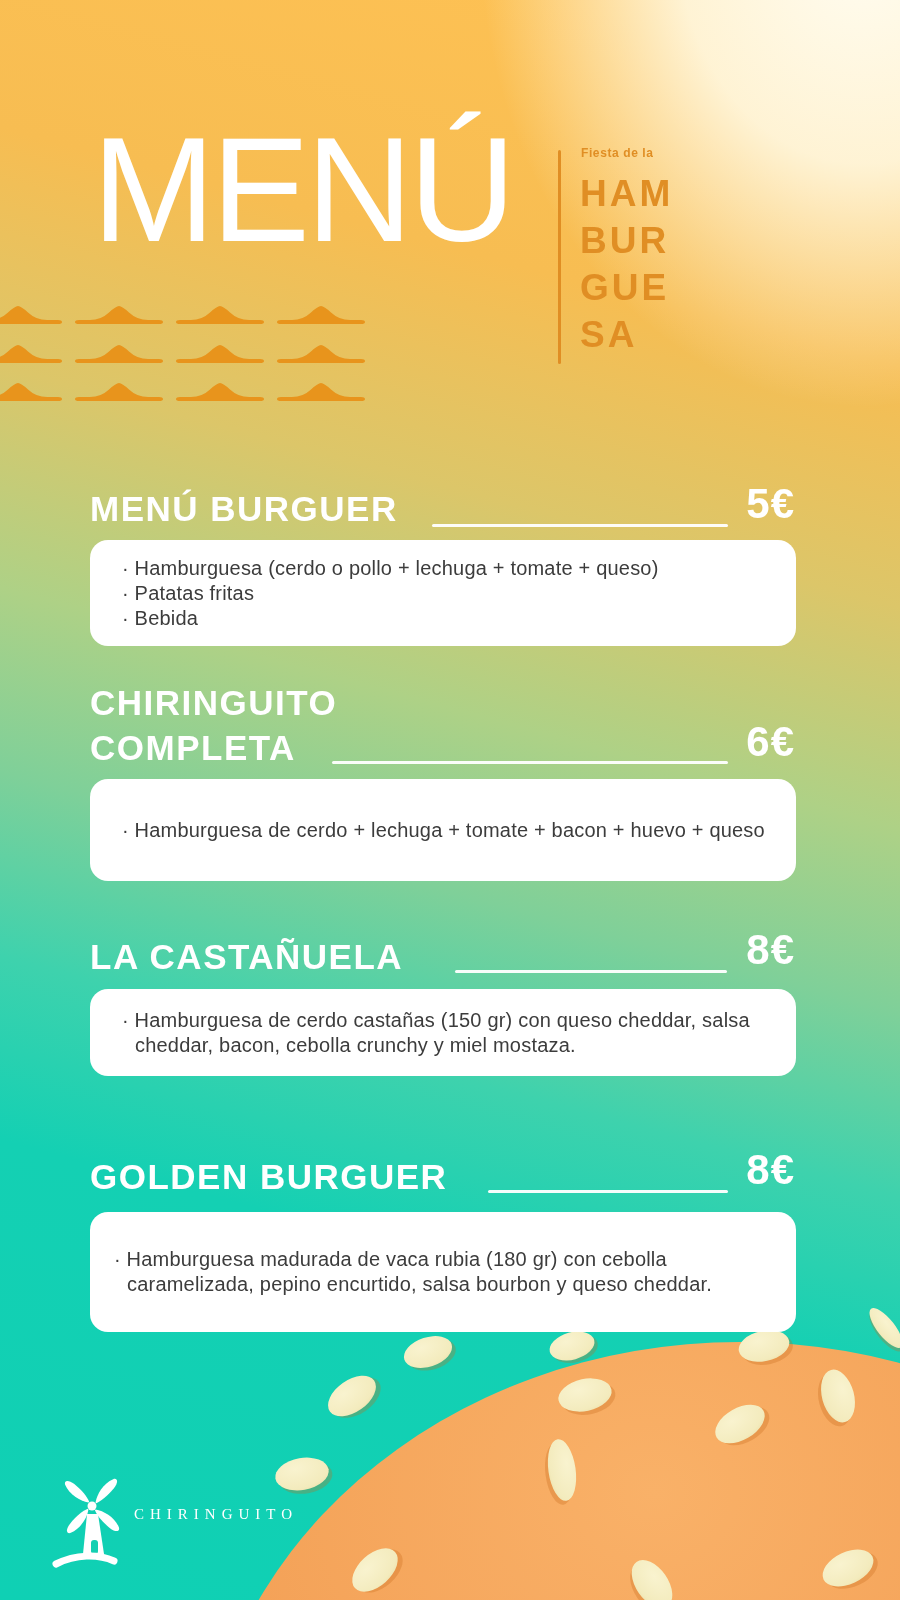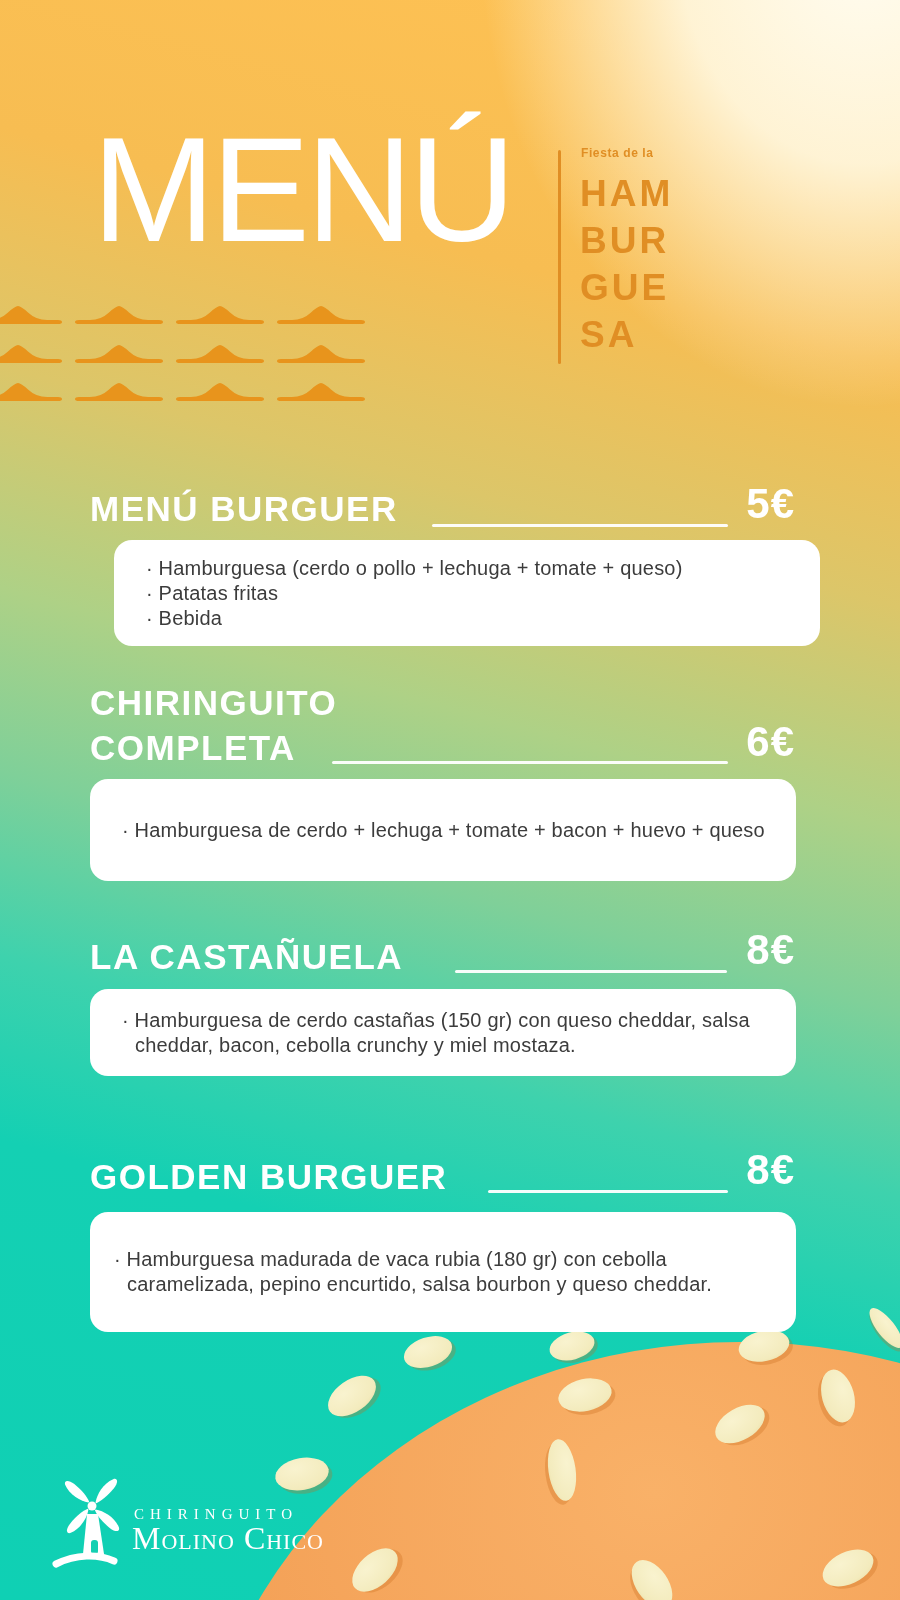--- a/index.html
+++ b/index.html
@@ -53,21 +53,21 @@
     box-sizing:border-box; padding:0 28px 0 32px;
     display:flex; flex-direction:column; justify-content:center;
     color:#3c3c3c; font-size:20px; line-height:25px; letter-spacing:0.2px;
     z-index:3;
   }
   .card p { margin:0; padding-left:13px; text-indent:-13px; }
 
   .name1 { top:486px; }
   .line1 { left:432px; top:524px; width:296px; }
   .price1 { top:480px; }
-  .card1 { top:540px; height:106px;margin-left:24px; }
+  .card1 { top:540px; height:106px; }
 
   .name2 { top:680px; width:340px; }
   .line2 { left:332px; top:761px; width:396px; }
   .price2 { top:718px; }
   .card2 { top:779px; height:102px; }
 
   .name3 { top:934px; }
   .line3 { left:455px; top:970px; width:272px; }
   .price3 { top:926px; }
   .card3 { top:989px; height:87px; }
@@ -200,16 +200,15 @@
           <path transform="rotate(180)" d="M0,-5 C-5,-12 -8,-24 -4,-34 C-2,-38 2,-36 3,-28 C4,-18 3,-10 1,-5 Z"></path>
           <path transform="rotate(270)" d="M0,-5 C-5,-12 -8,-24 -4,-34 C-2,-38 2,-36 3,-28 C4,-18 3,-10 1,-5 Z"></path>
         </g>
         <circle cx="0" cy="0" r="4.5"></circle>
       </g>
       <path d="M37,44 L33,84 L54,84 L48,44 Z" fill="#ffffff"></path>
       <rect x="41" y="70" width="7" height="14" rx="3" fill="#14cfb2"></rect>
       <path d="M6,94 C26,84 48,84 64,91" stroke="#ffffff" stroke-width="7" fill="none" stroke-linecap="round"></path>
     </svg>
     <div class="brand-top">CHIRINGUITO</div>
-    <div class="brand-bottom">Molino Chico</div>
   </div>
 
 </div>
 
 </body></html>

